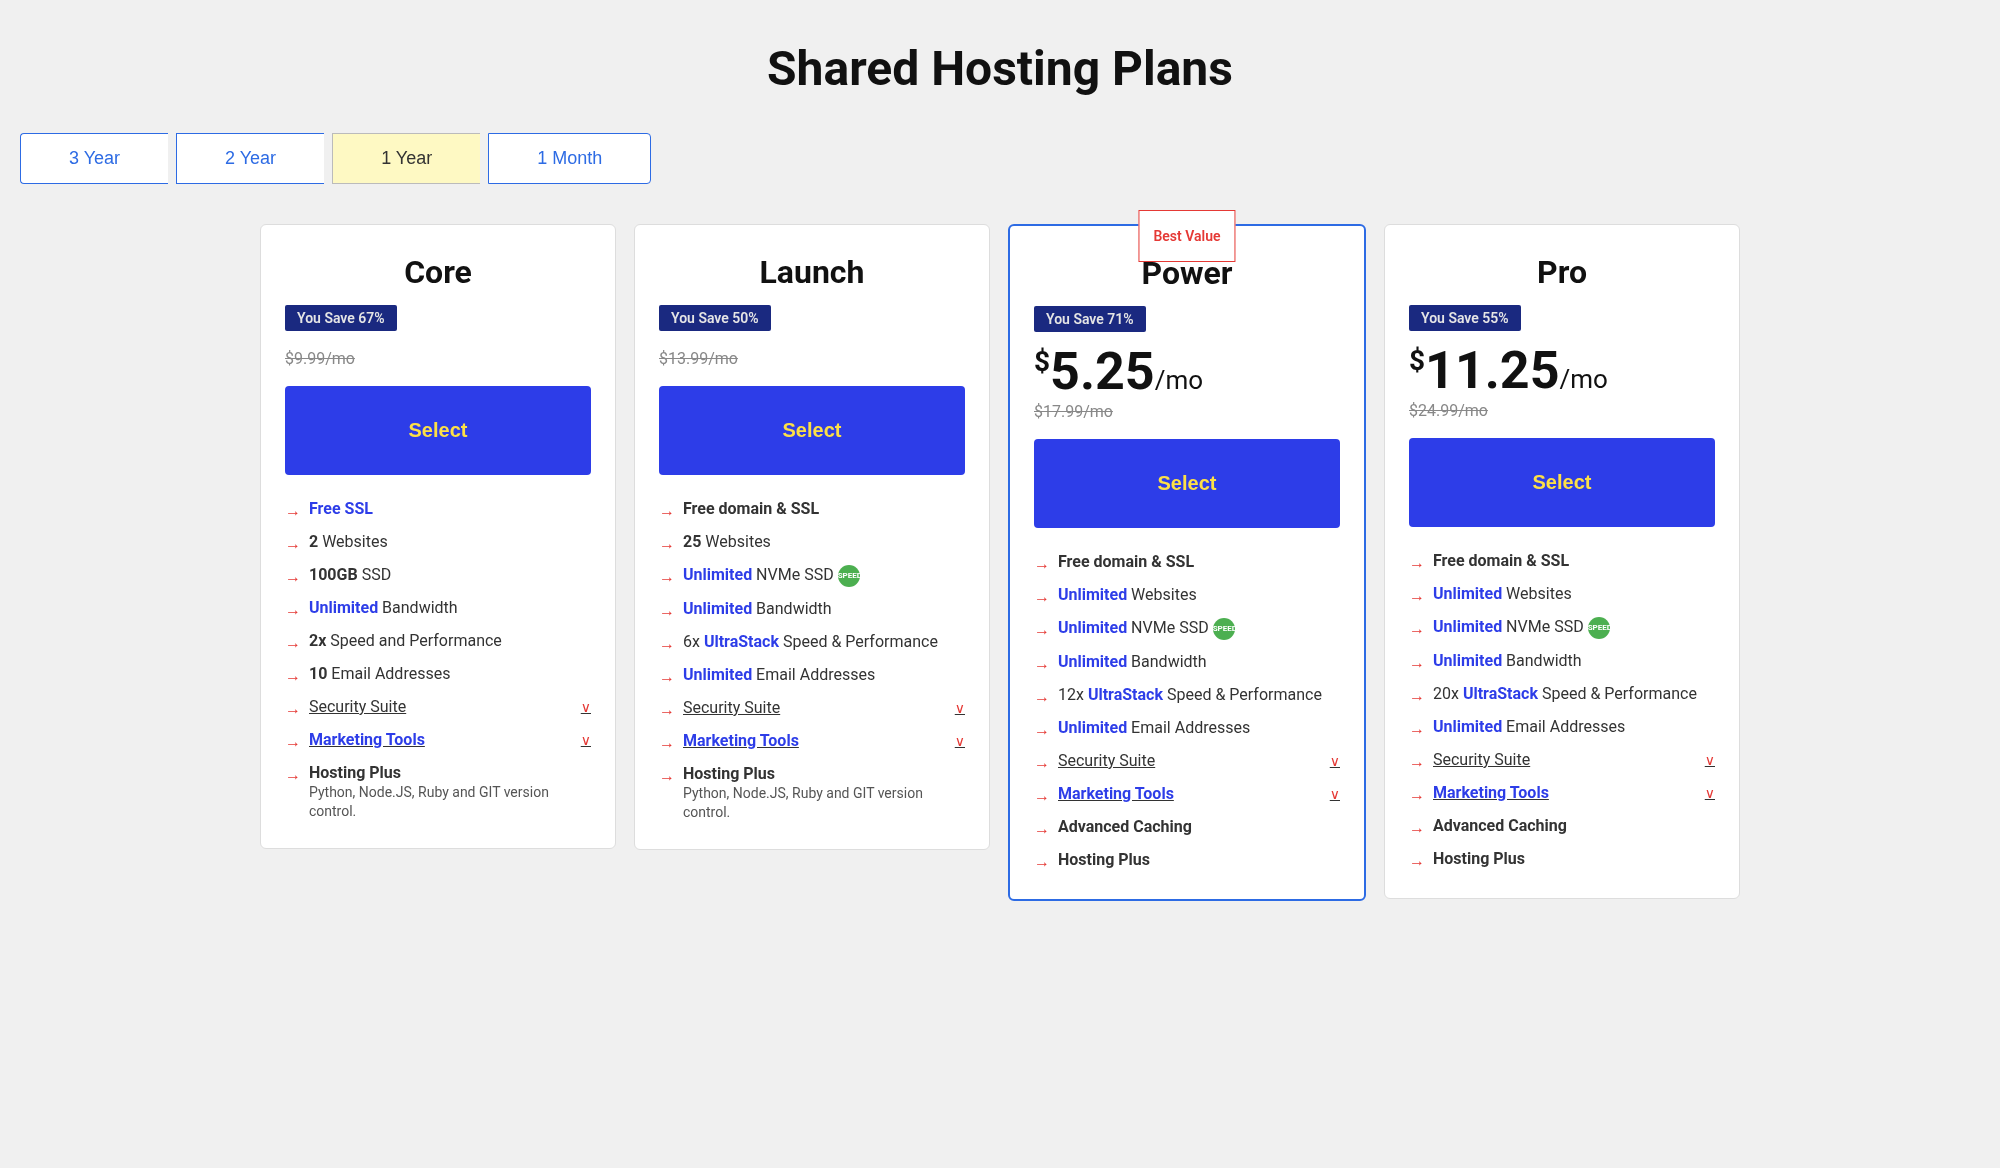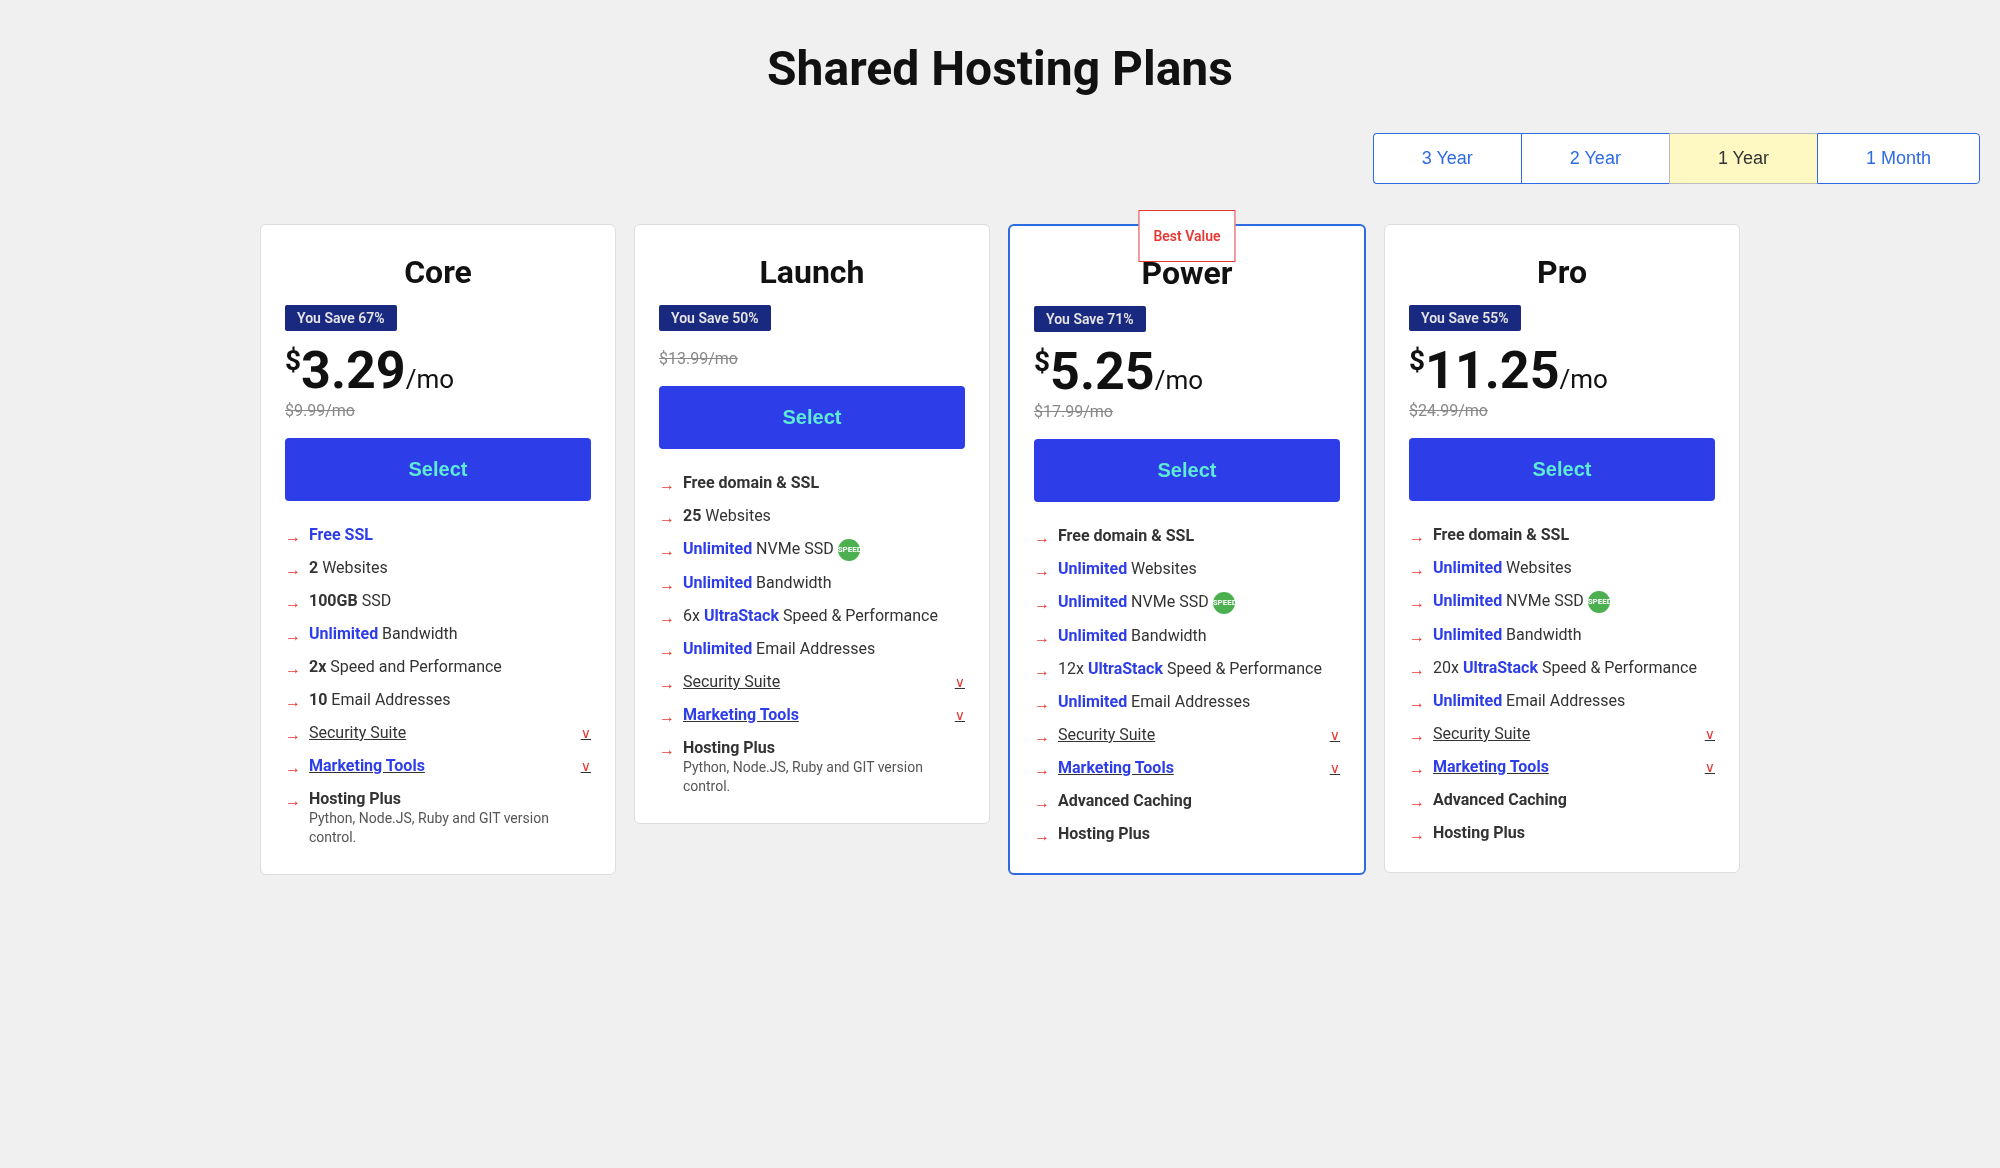--- a/index.html
+++ b/index.html
@@ -13,22 +13,22 @@
     .page-title {
       text-align: center;
       font-size: 48px;
       font-weight: 700;
       color: #111;
       margin-bottom: 36px;
     }
 
     .billing-tabs {
       display: flex;
-      justify-content: flex-end;
-      gap: 0;
+      justify-content: flex-start;
+      gap: 8px;
       margin-bottom: 40px;
     }
 
     .billing-tab {
       padding: 14px 48px;
       border: 1.5px solid #2d6be4;
       background: white;
       font-size: 18px;
       color: #2d6be4;
       cursor: pointer;
@@ -134,24 +134,24 @@
     .price-original {
       text-decoration: line-through;
       color: #888;
       font-size: 16px;
       margin-top: 4px;
     }
 
     .select-btn {
       width: 100%;
       background: #2d3de8;
-      color: #5eead4;
+      color: #fde047;
       border: none;
       border-radius: 4px;
-      padding: 20px;
+      padding: 33px;
       font-size: 20px;
       font-weight: 600;
       cursor: pointer;
       margin-bottom: 24px;
     }
 
     .features-list {
       list-style: none;
       display: flex;
       flex-direction: column;
@@ -214,21 +214,20 @@
 
 <div class="billing-tabs" id="billing-tabs-container">
     <button class="billing-tab">3 Year</button>
     <button class="billing-tab">2 Year</button>
     <button class="billing-tab active">1 Year</button>
     <button class="billing-tab">1 Month</button>
   </div>
 
 <div class="plans-container" id="plans-container">
     <div class="plan-card"><div class="plan-name">Core</div><div><span class="savings-badge">You Save 67%</span></div><div class="price-area">
-    <div class="price-main"><sup>$</sup>3.29<span class="per-mo">/mo</span></div>
     <div class="price-original">$9.99/mo</div>
   </div><button class="select-btn">Select</button><ul class="features-list">
         <li class="feature-item">
       <span class="arrow-icon">→</span>
           <span><span class="feature-highlight">Free SSL</span></span>
         </li>
         <li class="feature-item">
       <span class="arrow-icon">→</span>
           <span><strong>2</strong> Websites</span>
         </li>

